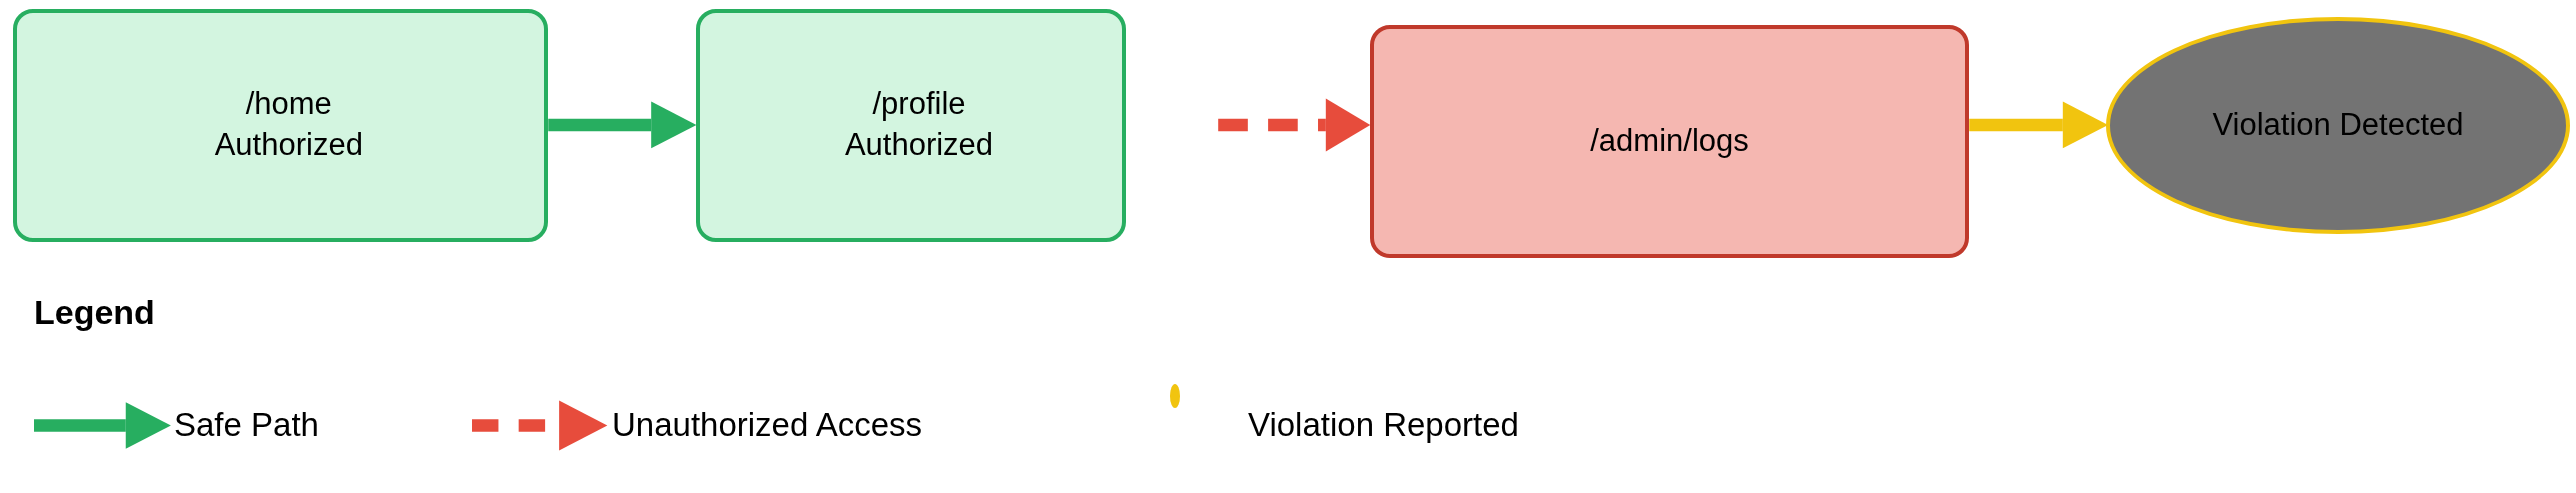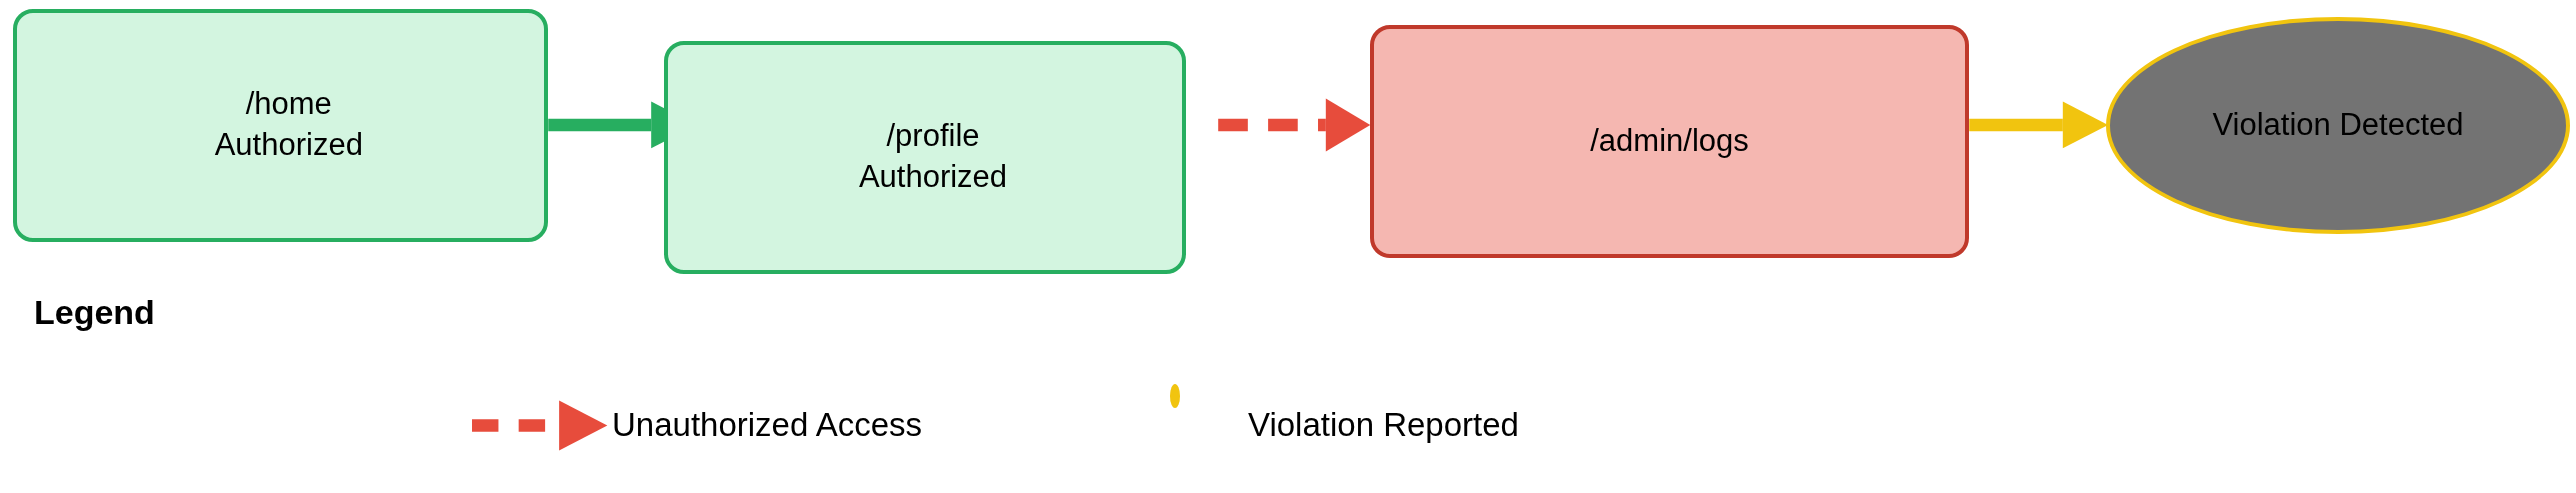--- a/index.html
+++ b/index.html
@@ -140,37 +140,46 @@
       <line x1="2525" y1="160" x2="2645" y2="160" stroke="#f1c40f" stroke-width="16" stroke-linecap="butt"></line>
       <polygon points="2645,130 2703,160 2645,190" fill="#f1c40f"></polygon>
     </g>
   </svg>
 
   <div class="flow-node node-box safe" style="left:13.3px; top:8.6px; width:535px; height:233px;">
     <span class="node-line">/home</span>
     <span class="node-line">Authorized</span>
   </div>
 
-  <div class="flow-node node-box safe" style="left:664px; top:8.6px; width:522px; height:233px;margin-top:32px;">
+  <div class="flow-node node-box safe" style="left:696px; top:8.6px; width:430px; height:233px;">
     <span class="node-line">/profile</span>
     <span class="node-line">Authorized</span>
   </div>
 
   <div class="flow-node node-box danger" style="left:1370px; top:8.6px; width:599px; height:233px;margin-top:16px;">
     <span class="node-line">/admin/logs</span>
   </div>
 
   <div class="flow-node node-ellipse" style="left:2106px; top:17px; width:464px; height:217px;">
     <span class="node-line">Violation Detected</span>
   </div>
 
   <div id="legend">
 
     <div id="legend-title">Legend</div>
 
+    <div class="legend-item" style="left:34px;">
+      <span class="legend-swatch">
+        <svg width="140" height="55" viewBox="0 0 180 70" xmlns="http://www.w3.org/2000/svg">
+          <line x1="0" y1="35" x2="118" y2="35" stroke="#27ae60" stroke-width="16"></line>
+          <polygon points="118,5 176,35 118,65" fill="#27ae60"></polygon>
+        </svg>
+      </span>
+      <span class="legend-label">Safe Path</span>
+    </div>
 
     <div class="legend-item" style="left:472px;">
       <span class="legend-swatch">
         <svg width="140" height="55" viewBox="0 0 180 70" xmlns="http://www.w3.org/2000/svg">
           <line x1="0" y1="35" x2="112" y2="35" stroke="#e74c3c" stroke-width="16" stroke-dasharray="34 26"></line>
           <polygon points="112,3 174,35 112,67" fill="#e74c3c"></polygon>
         </svg>
       </span>
       <span class="legend-label">Unauthorized Access</span>
     </div>

